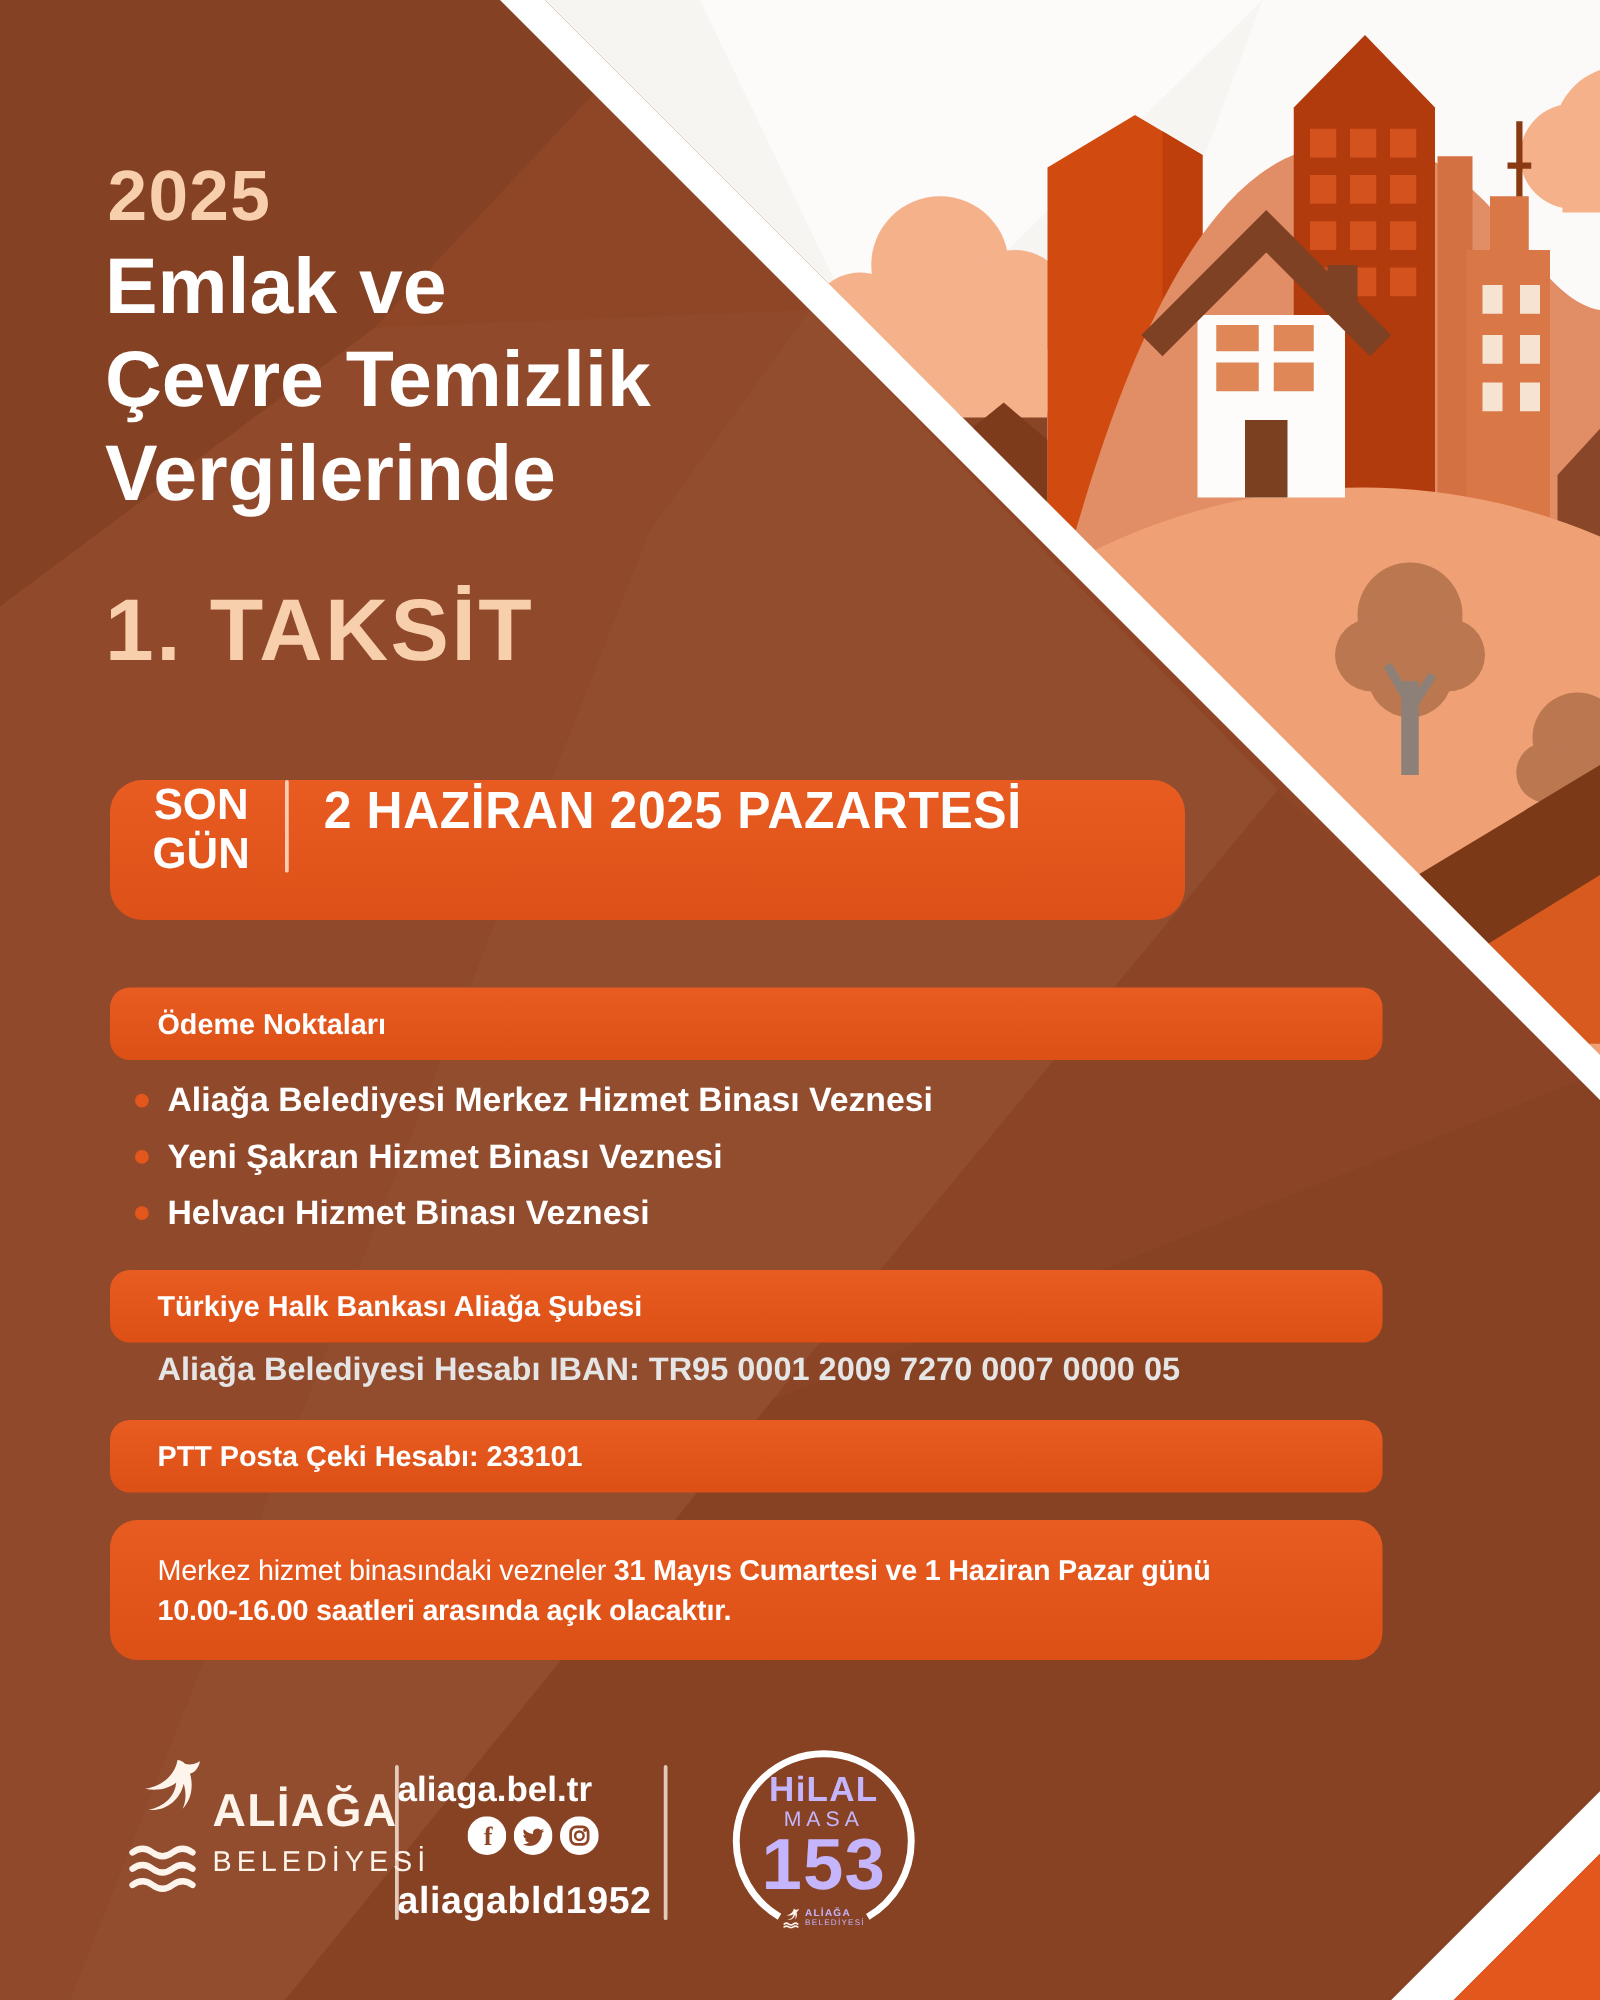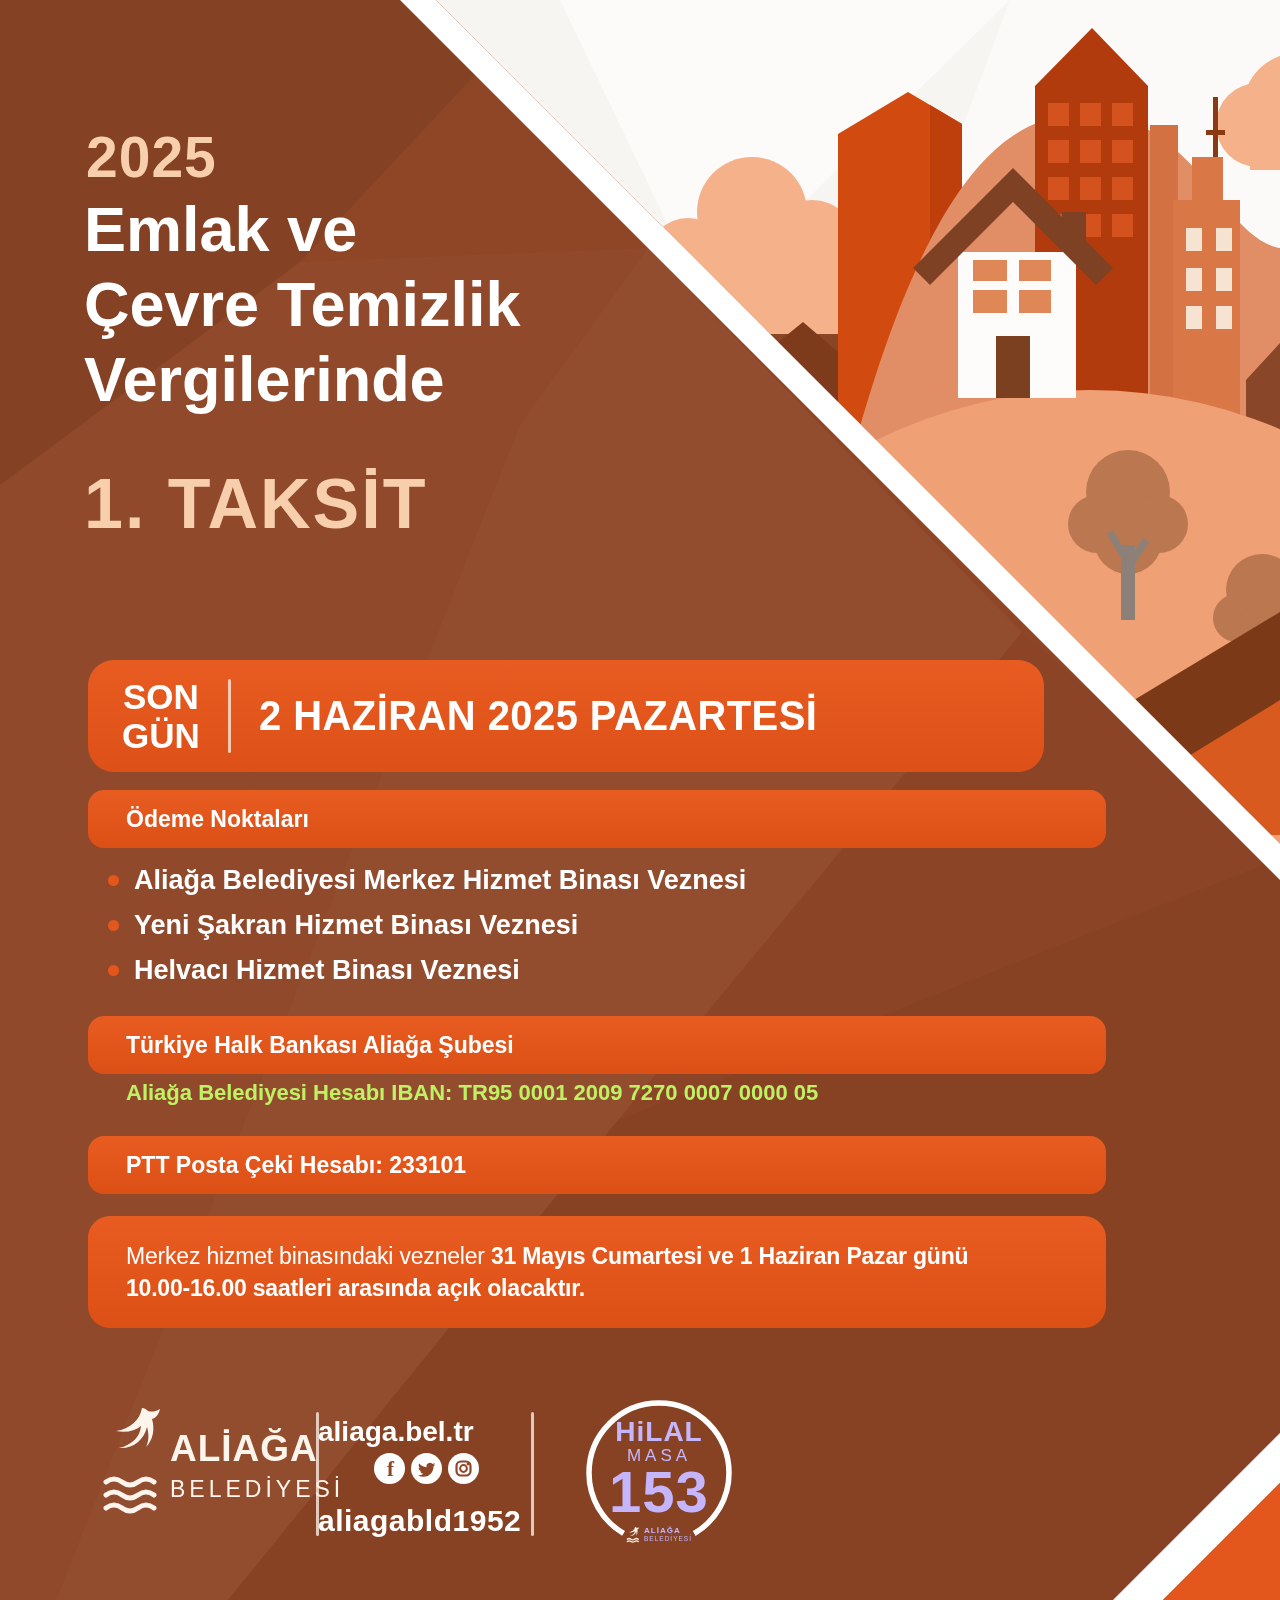--- a/index.html
+++ b/index.html
@@ -5,40 +5,40 @@
   html,body{margin:0;padding:0;background:#5a2c13;}
   .poster{position:relative;width:1280px;height:1600px;overflow:hidden;
           background:#8F4627;font-family:"Liberation Sans",sans-serif;}
   .poster svg.bg{position:absolute;left:0;top:0;}
   .abs{position:absolute;}
 
   .year{left:86px;top:124px;font-size:57px;font-weight:bold;color:#F8CFAC;letter-spacing:1px;}
   .title{left:84px;top:192px;color:#FFFFFF;font-weight:bold;font-size:63px;line-height:75px;}
   .installment{left:84px;top:464px;font-size:70px;font-weight:bold;color:#F8CFAC;letter-spacing:2px;}
 
-  .deadline{left:88px;top:624px;width:956px;height:112px;border-radius:26px;
+  .deadline{left:88px;top:624px;width:860px;height:112px;border-radius:26px;
             background:linear-gradient(180deg,#E85C22,#DD5118);
-            display:flex;align-items:center;padding:0 34px;box-sizing:border-box;margin-top:36px;}
+            display:flex;padding:0 34px;box-sizing:border-box;}
   .deadline-label{font-size:35px;line-height:39px;font-weight:bold;color:#fff;text-align:center;}
   .vdiv{width:3px;height:74px;background:rgba(255,240,230,.75);margin:0 28px;border-radius:2px;}
   .deadline-date{font-size:42px;font-weight:bold;color:#fff;white-space:nowrap;
                  transform:scaleX(.95);transform-origin:left center;letter-spacing:.5px;}
 
   .bar{position:absolute;left:88px;width:1018px;height:58px;border-radius:16px;
        background:linear-gradient(180deg,#E85C22,#DC5016);
        display:flex;align-items:center;padding:0 38px;box-sizing:border-box;
        color:#fff;font-weight:bold;font-size:23px;}
   .bar-payment{top:790px;} .bar-bank{top:1016px;} .bar-ptt{top:1136px;}
 
   .bullets{left:108px;top:858px;}
   .bullet{display:flex;align-items:center;height:45px;}
   .dot{width:11px;height:11px;border-radius:50%;background:#E4571C;margin-right:15px;flex:0 0 auto;}
   .bullet-text{color:#fff;font-weight:bold;font-size:27px;white-space:nowrap;}
 
-  .iban{left:126px;top:1080px;color:#bef264;font-weight:bold;font-size:22px;white-space:nowrap;}
+  .iban{left:126px;top:1080px;color:#e5e5e5;font-weight:bold;font-size:26px;white-space:nowrap;}
 
   .note{left:88px;top:1216px;width:1018px;border-radius:22px;
         background:linear-gradient(180deg,#E85C22,#DC5016);
         padding:24px 38px;box-sizing:border-box;color:#fff;font-size:23px;
         line-height:32px;letter-spacing:-.2px;}
   .note .reg{font-weight:normal;} .note .bld{font-weight:bold;}
   .note-line{white-space:nowrap;}
 
   
   .logo-mark{left:102px;top:1406px;}

